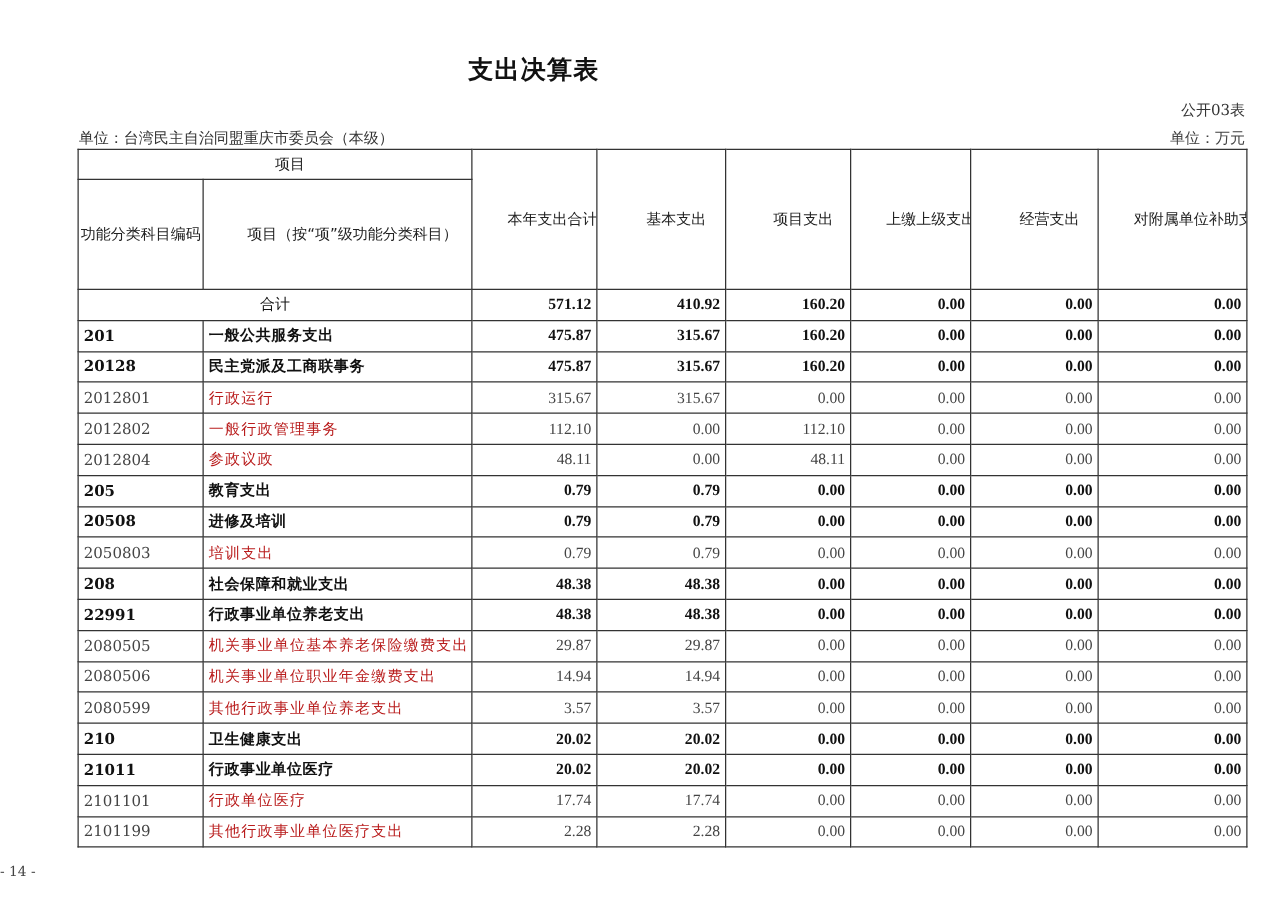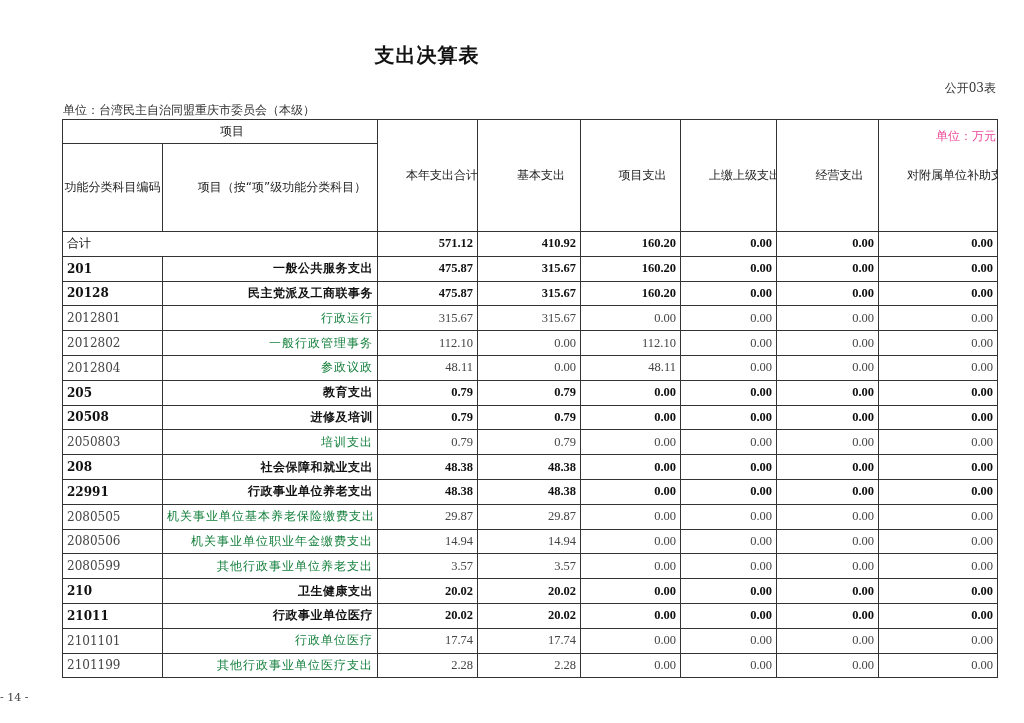--- a/index.html
+++ b/index.html
@@ -40,22 +40,21 @@
       left: 63px;
       top: 102px;
       font-size: 12px;
       color: #333;
     }
     .unit-right {
       position: absolute;
       right: 28px;
       top: 102px;
       font-size: 12px;
-      color: #ec4899;
-      margin-top: 26px;
+      color: #404040;
     }
     table.report {
       position: absolute;
       left: 62px;
       top: 119px;
       border-collapse: collapse;
       table-layout: fixed;
       width: 935px;
       font-size: 12px;
     }
@@ -75,39 +74,40 @@
     }
     tr.hdr1 th { height: 23px; }
     tr.hdr2 th { height: 87px; }
     table.report tbody td { height: 23.8px; }
     td.code {
       text-align: left;
       padding-left: 1px;
       font-family: "DejaVu Serif", "Liberation Serif", serif;
     }
     td.name {
-      text-align: right;
+      text-align: left;
       padding-left: 2px;
       font-family: "DejaVu Sans", "Liberation Sans", sans-serif;
       letter-spacing: 1px;
     }
     td.num {
       text-align: right;
       padding-right: 6px;
       font-family: "Liberation Serif", "DejaVu Serif", serif;
       font-size: 12.5px;
     }
     td.total-label {
+      text-align: center;
       font-family: "DejaVu Sans", "Liberation Sans", sans-serif;
       margin-top: 36px;
     }
     tr.bold td { font-weight: bold; color: #111; }
     tr.bold td.name { letter-spacing: 0.5px; }
     tr.normal td { font-weight: normal; color: #444; }
-    tr.normal td.name { color: #15803d; }
+    tr.normal td.name { color: #b91c1c; }
     .page-num {
       position: absolute;
       left: 0;
       width: 1024px;
       top: 691px;
       text-align: left;
       font-size: 11px;
       color: #444;
     }
   </style>

